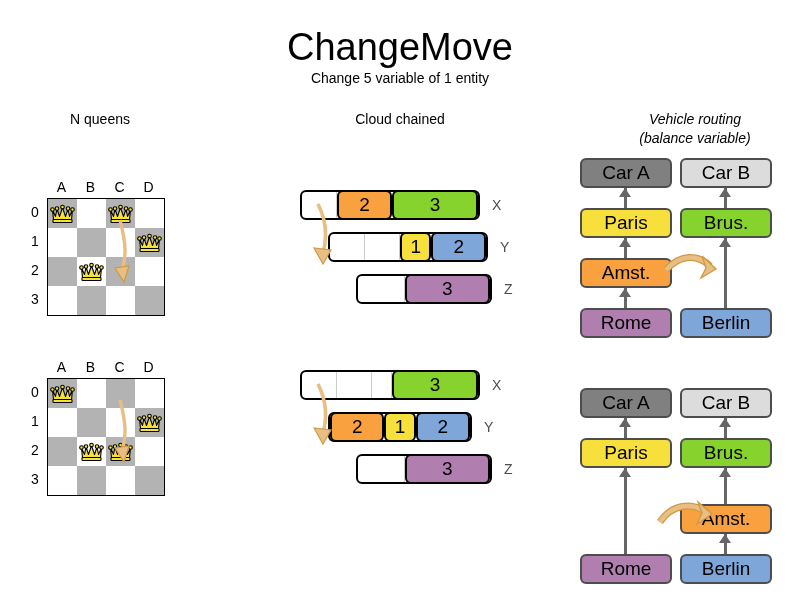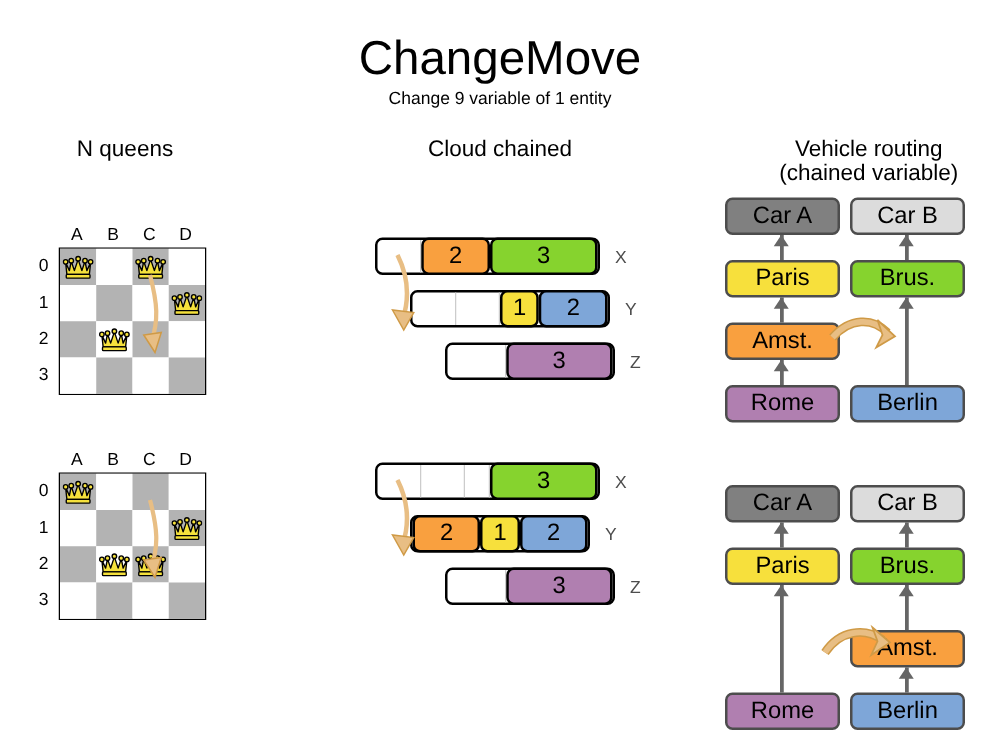--- a/index.html
+++ b/index.html
@@ -35,26 +35,26 @@
     width: 800px;
     text-align: center;
     font-size: 14px;
     line-height: 16px;
   }
 
   
   .col-heading {
     position: absolute;
     text-align: center;
-    font-size: 18px;
+    font-size: 14px;
     line-height: 19px;
   }
   #heading-nqueens   { top: 110px; left: 20px;  width: 160px; }
   #heading-cloud     { top: 110px; left: 300px; width: 200px; }
-  #heading-vehicle   { top: 110px; left: 600px; width: 190px; }
+  #heading-vehicle   { top: 110px; left: 600px; width: 190px; font-style: italic; }
 
   
   .board-wrap { position: absolute; }
   #board-top    { left: 25px; top: 178px; }
   #board-bottom { left: 25px; top: 358px; }
 
   .board-colhead {
     position: absolute;
     top: 0;
     left: 22px;
@@ -177,27 +177,27 @@
     border-bottom: 9px solid #666666;
     z-index: 1;
   }
 
   .arrow-svg { position: absolute; overflow: visible; z-index: 5; }
 </style>
 </head>
 <body>
 
 <div id="page-title">ChangeMove</div>
-<div id="page-subtitle">Change 9 variable of 1 entity</div>
+<div id="page-subtitle">Change 5 variable of 1 entity</div>
 
 <div class="col-heading" id="heading-nqueens">N queens</div>
 <div class="col-heading" id="heading-cloud">Cloud chained</div>
 <div class="col-heading" id="heading-vehicle">
   <div>Vehicle routing</div>
-  <div>(chained variable)</div>
+  <div>(balance variable)</div>
 </div>
 
 <div class="board-wrap" id="board-top">
   <div class="board-colhead">
     <span>A</span>
     <span>B</span>
     <span>C</span>
     <span>D</span>
   </div>
   <div class="board-rowhead">

